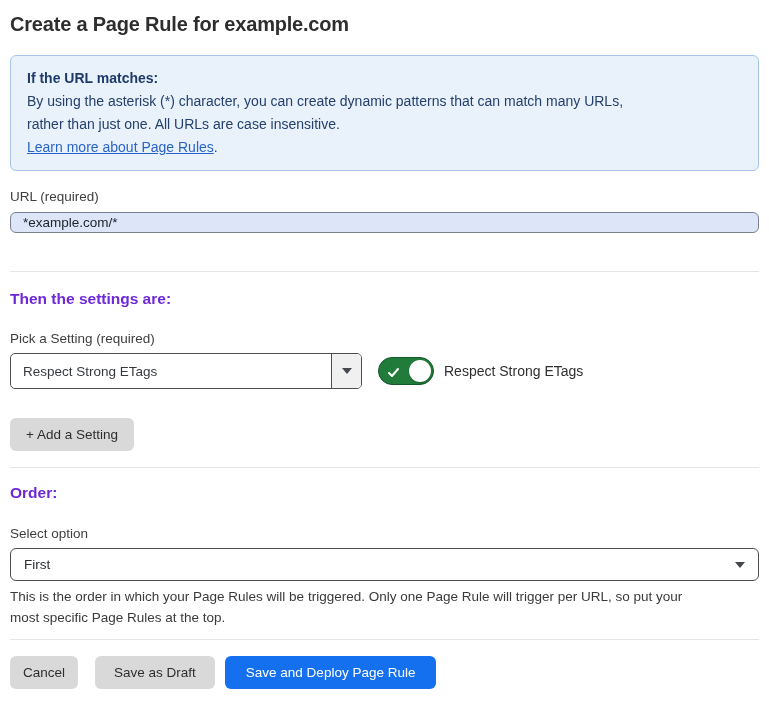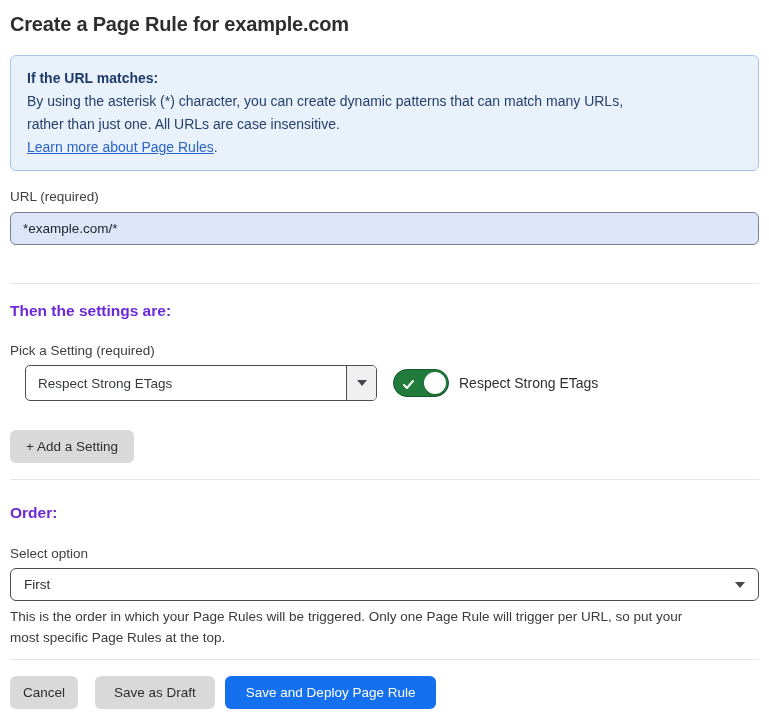--- a/index.html
+++ b/index.html
@@ -42,21 +42,21 @@
   .field-label {
     margin-top: 17px;
     font-size: 13.5px;
     line-height: 17px;
     color: #3e3e3e;
   }
 
   .url-input {
     margin-top: 7px;
     width: 100%;
-    height: 33px;
+    height: 21px;
     background: #dce6f8;
     border: 1px solid #78828e;
     border-radius: 6px;
     padding: 0 12px;
     font-family: "Liberation Sans", sans-serif;
     font-size: 13.5px;
     color: #20262e;
     outline: none;
   }
 
@@ -65,30 +65,29 @@
   .hr-2 { margin-top: 16px; }
   .hr-3 { margin-top: 11px; }
 
   .section-heading {
     font-size: 15.5px;
     line-height: 18px;
     font-weight: 700;
     color: #6d28d9;
   }
   .settings-heading { margin-top: 18px; }
-  .order-heading { margin-top: 24px; }
+  .order-heading { margin-top: 16px; }
   .picker-label { margin-top: 22px; }
   .order-select-label { margin-top: 23px; }
 
   
   .setting-row {
     margin-top: 6px;
     display: flex;
     align-items: center;
-    margin-left: 15px;
   }
   .select-box {
     display: flex;
     align-items: stretch;
     width: 352px;
     height: 36px;
     background: #ffffff;
     border: 1px solid #4a4d52;
     border-radius: 5px;
     overflow: hidden;

